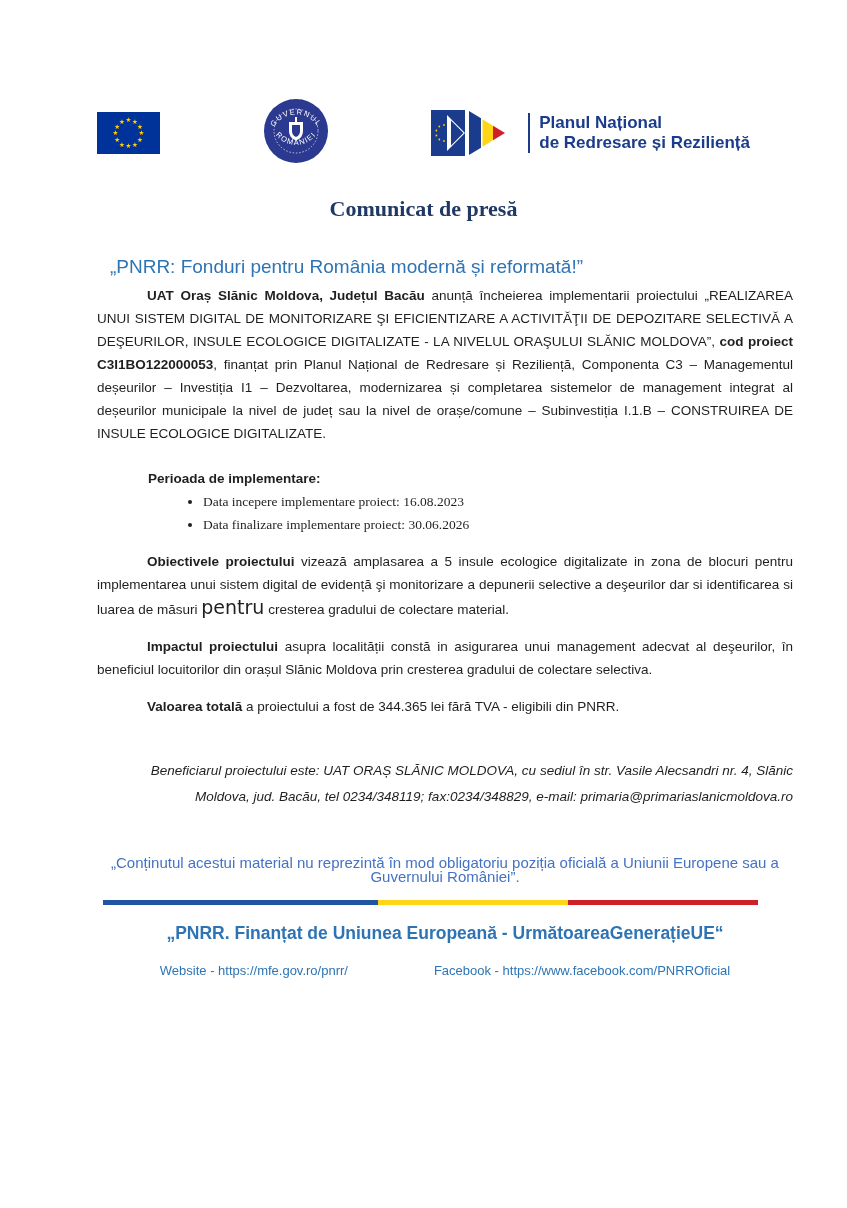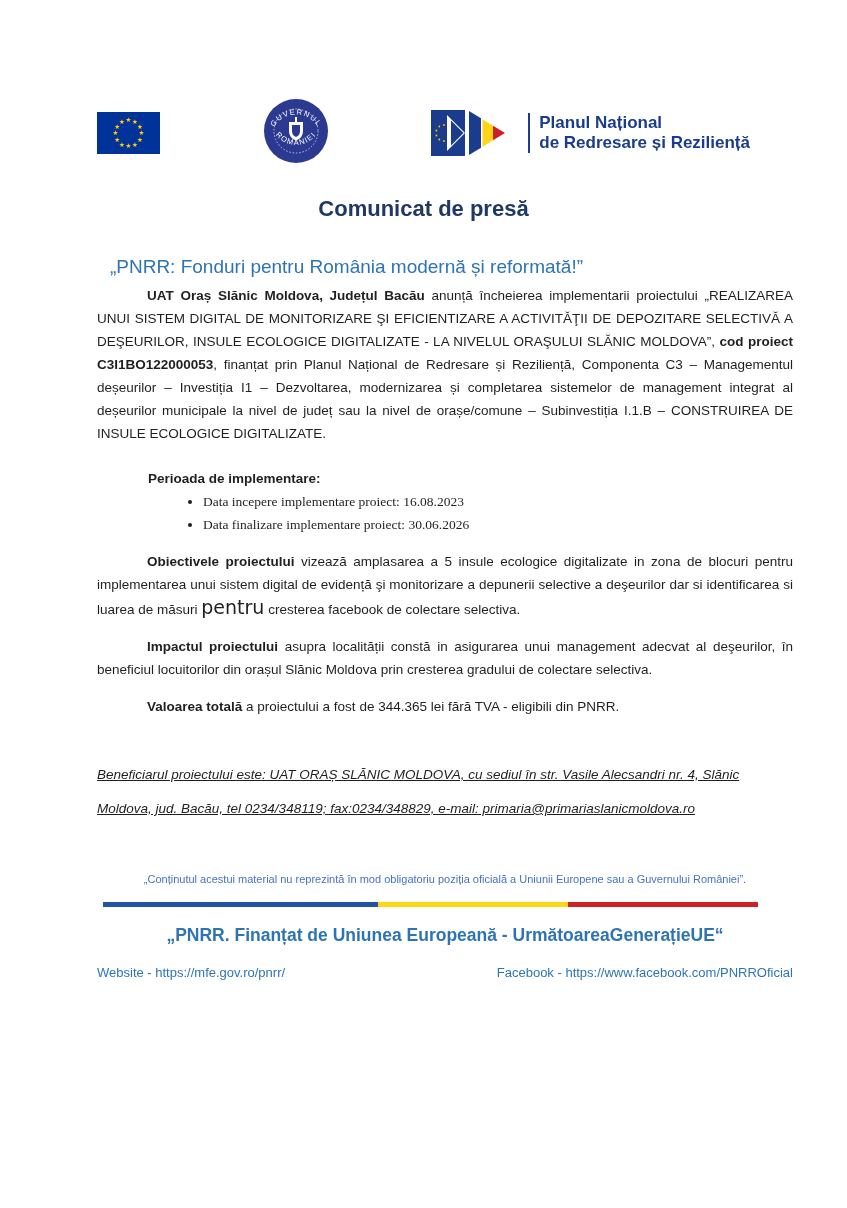--- a/index.html
+++ b/index.html
@@ -10,40 +10,40 @@
   
   .logos{position:absolute;top:98px;left:97px;width:653px;display:flex;align-items:center;justify-content:space-between;}
   .eu-logo{display:flex;align-items:flex-start;gap:10px;}
   .eu-text{padding-top:1px;}
   .eu-l1,.eu-l2{font-weight:bold;color:#0E3B8D;font-size:15px;line-height:19px;}
   .eu-l3{color:#54565a;font-size:13.5px;line-height:19px;}
   .pnrr-logo{display:flex;align-items:center;gap:19px;}
   .pnrr-text{border-left:2.5px solid #1B3C8C;padding-left:9px;font-weight:bold;color:#1B3C8C;font-size:17px;line-height:20px;}
   
   .doc-title{position:absolute;top:181px;left:0;width:847px;text-align:center;
-    font-size:22px;font-weight:bold;color:#1F3864;}
+    font-size:22px;font-weight:bold;color:#1F3864;font-family:Liberation Serif, serif;}
   .doc-subtitle{position:absolute;top:240px;left:0;width:693px;text-align:center;
     font-size:19px;color:#2E74B5;font-weight:normal;}
   
   .content{position:absolute;top:284px;left:97px;width:696px;font-size:13.5px;line-height:23px;text-align:justify;}
   .para{margin:0;text-indent:50px;}
   .bold{font-weight:bold;}
   .alt-font{font-size:19px;font-family:"DejaVu Sans",sans-serif;}
   .period-head{margin-top:22px;padding-left:51px;font-weight:bold;}
   .period-list{margin:0;padding-left:106px;}
   .period-list li{line-height:23px;font-family:Liberation Serif, serif;}
   .mt{margin-top:14px;}
-  .beneficiary{margin-top:40px;text-align:left;font-style:italic;text-indent:0;line-height:34px;text-decoration:underline;}
-  .disclaimer{margin-top:46px;text-align:center;font-size:11px;color:#4472C4;line-height:14px;}
+  .beneficiary{margin-top:40px;text-align:right;font-style:italic;text-indent:0;line-height:26px;}
+  .disclaimer{margin-top:46px;text-align:center;font-size:15px;color:#4472C4;line-height:14px;}
   .flag-line{margin-top:16px;margin-left:6px;width:655px;height:5px;display:flex;}
   .flag-line .b{background:#2155A3;width:42%;}
   .flag-line .y{background:#FFD617;width:29%;}
   .flag-line .r{background:#CE2029;width:29%;}
   .slogan{margin-top:17px;text-align:center;font-size:17.5px;font-weight:bold;color:#2E74B5;text-indent:0;}
-  .links{margin-top:14px;display:flex;justify-content:space-between;gap:86px;font-size:13px;color:#2E74B5;text-align:left;}
+  .links{margin-top:14px;display:flex;justify-content:center;gap:86px;font-size:13px;color:#2E74B5;text-align:left;}
   .links a{color:#2E74B5;text-decoration:none;}
 </style>
 </head>
 <body>
 
 <div class="page">
 
   <header class="logos">
 
     <div class="eu-logo">
@@ -118,21 +118,21 @@
   <div class="content">
 
     <p class="para"><span class="bold">UAT Oraș Slănic Moldova, Județul Bacău</span><span> anunță încheierea implementarii proiectului „REALIZAREA UNUI SISTEM DIGITAL DE MONITORIZARE ŞI EFICIENTIZARE A ACTIVITĂŢII DE DEPOZITARE SELECTIVĂ A DEŞEURILOR, INSULE ECOLOGICE DIGITALIZATE - LA NIVELUL ORAŞULUI SLĂNIC MOLDOVA”, </span><span class="bold">cod proiect C3I1BO122000053</span><span>, finanțat prin Planul Național de Redresare și Reziliență, Componenta C3 – Managementul deșeurilor – Investiția I1 – Dezvoltarea, modernizarea și completarea sistemelor de management integrat al deșeurilor municipale la nivel de județ sau la nivel de orașe/comune – Subinvestiția I.1.B – CONSTRUIREA DE INSULE ECOLOGICE DIGITALIZATE.</span></p>
 
     <div class="period-head">Perioada de implementare:</div>
     <ul class="period-list">
       <li>Data incepere implementare proiect: 16.08.2023</li>
       <li>Data finalizare implementare proiect: 30.06.2026</li>
     </ul>
 
-    <p class="para mt"><span class="bold">Obiectivele proiectului</span><span> vizează amplasarea a 5 insule ecologice digitalizate  in zona de blocuri pentru implementarea unui sistem digital de evidență şi monitorizare a depunerii selective a deşeurilor dar si identificarea si luarea de măsuri </span><span class="alt-font">pentru</span><span> cresterea facebook de colectare selectiva.</span></p>
+    <p class="para mt"><span class="bold">Obiectivele proiectului</span><span> vizează amplasarea a 5 insule ecologice digitalizate  in zona de blocuri pentru implementarea unui sistem digital de evidență şi monitorizare a depunerii selective a deşeurilor dar si identificarea si luarea de măsuri </span><span class="alt-font">pentru</span><span> cresterea gradului de colectare material.</span></p>
 
     <p class="para mt"><span class="bold">Impactul proiectului</span><span> asupra localității constă in asigurarea unui management adecvat al deşeurilor, în beneficiul locuitorilor din orașul Slănic Moldova prin cresterea gradului de colectare selectiva.</span></p>
 
     <p class="para mt"><span class="bold">Valoarea totală</span><span> a  proiectului a fost de 344.365 lei  fără TVA -  eligibili din PNRR.</span></p>
 
     <p class="para beneficiary">Beneficiarul proiectului este: UAT ORAȘ SLĂNIC MOLDOVA, cu sediul în str. Vasile Alecsandri nr. 4, Slănic Moldova, jud. Bacău, tel 0234/348119; fax:0234/348829, e-mail: primaria@primariaslanicmoldova.ro</p>
 
     <div class="disclaimer">„Conținutul acestui material nu reprezintă în mod obligatoriu poziția oficială a Uniunii Europene sau a Guvernului României”.</div>
 
     <div class="flag-line">

